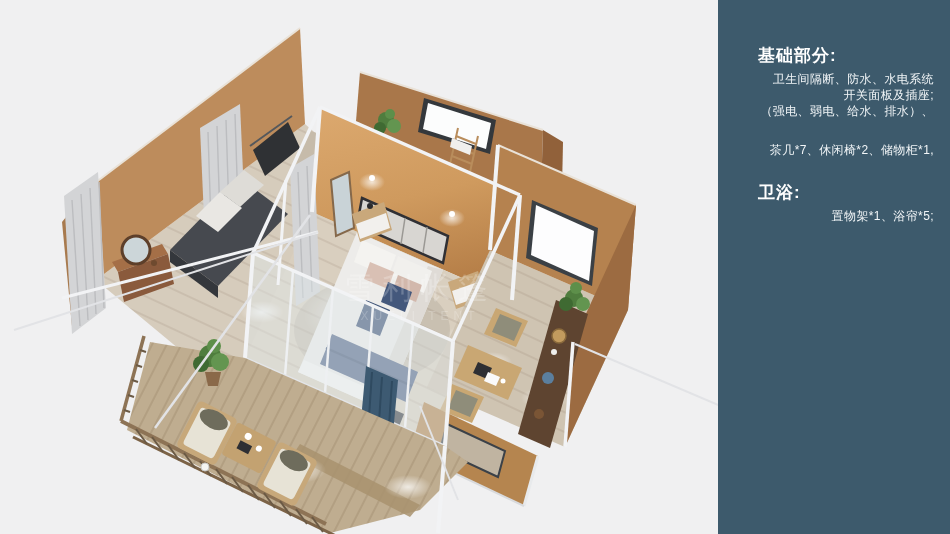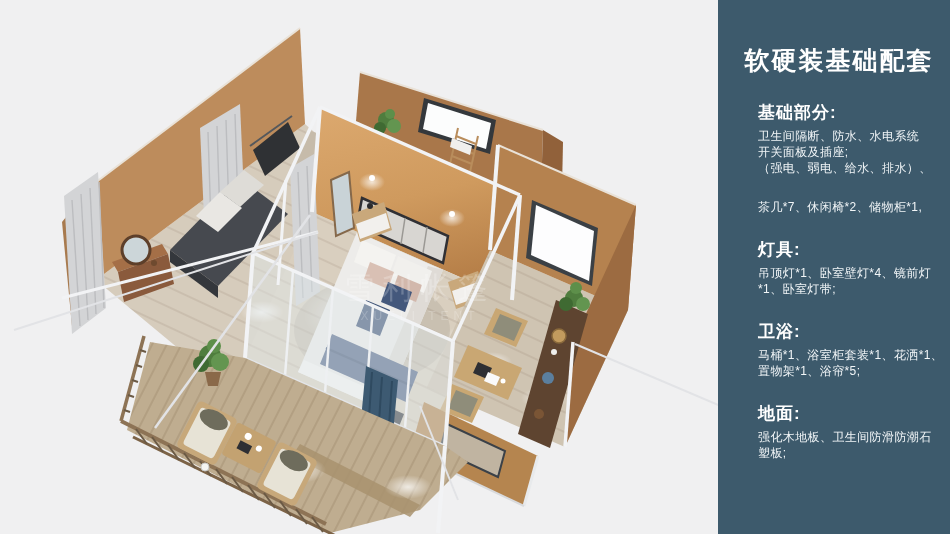--- a/index.html
+++ b/index.html
@@ -5,21 +5,21 @@
   html,body{margin:0;padding:0;background:#e8e8e9;}
   .stage{position:relative;width:950px;height:534px;background:#f0f0f1;overflow:hidden;
          font-family:"Liberation Sans",sans-serif;}
   .render{position:absolute;left:0;top:0;width:718px;height:534px;}
   .sidebar{position:absolute;right:0;top:0;width:232px;height:534px;background:#3d5a6c;
            color:#f2f6f8;box-sizing:border-box;padding:44px 16px 0 40px;}
   .sidebar .title{font-size:25px;font-weight:700;color:#ffffff;margin:0 0 24px -14px;
                   text-align:center;letter-spacing:2px;white-space:nowrap;}
   .sec{margin:0 0 23px 0;}
   .sec h2{font-size:17px;font-weight:700;margin:0 0 4px 0;color:#ffffff;letter-spacing:1px;}
-  .ln{font-size:12px;line-height:16px;white-space:nowrap;letter-spacing:.4px;color:#f2f6f8;}
+  .ln{font-size:12px;line-height:16px;white-space:nowrap;letter-spacing:.4px;color:#f2f6f8;text-align:right;}
   svg text{font-family:"Liberation Sans",sans-serif;}
 </style>
 </head>
 <body>
 
 <div class="stage">
 
   <svg class="render" viewBox="0 0 718 534">
     <defs>
       <pattern id="pFloor" width="18" height="18" patternUnits="userSpaceOnUse" patternTransform="rotate(115)">
@@ -262,44 +262,32 @@
       <line x1="575" y1="344" x2="916" y2="489" stroke-width="2"></line>
     </g>
 
     <g fill="#ffffff" text-anchor="middle">
       <text x="420" y="298" font-size="30" letter-spacing="8" opacity="0.22">雪利帐篷</text>
       <text x="420" y="320" font-size="12" letter-spacing="5" opacity="0.20">XUELI TENT</text>
     </g>
   </svg>
 
   <aside class="sidebar">
-    <h1 class="title">软硬装基础配套</h1>
 
     <section class="sec">
       <h2>基础部分:</h2>
       <div class="ln">卫生间隔断、防水、水电系统</div>
       <div class="ln">开关面板及插座;</div>
       <div class="ln">（强电、弱电、给水、排水）、</div>
     </section>
 
     <section class="sec">
       <div class="ln">茶几*7、休闲椅*2、储物柜*1,</div>
     </section>
 
-    <section class="sec">
-      <h2>灯具:</h2>
-      <div class="ln">吊顶灯*1、卧室壁灯*4、镜前灯</div>
-      <div class="ln">*1、卧室灯带;</div>
-    </section>
 
     <section class="sec">
       <h2>卫浴:</h2>
-      <div class="ln">马桶*1、浴室柜套装*1、花洒*1、</div>
       <div class="ln">置物架*1、浴帘*5;</div>
     </section>
 
-    <section class="sec">
-      <h2>地面:</h2>
-      <div class="ln">强化木地板、卫生间防滑防潮石</div>
-      <div class="ln">塑板;</div>
-    </section>
   </aside>
 </div>
 
 </body></html>

